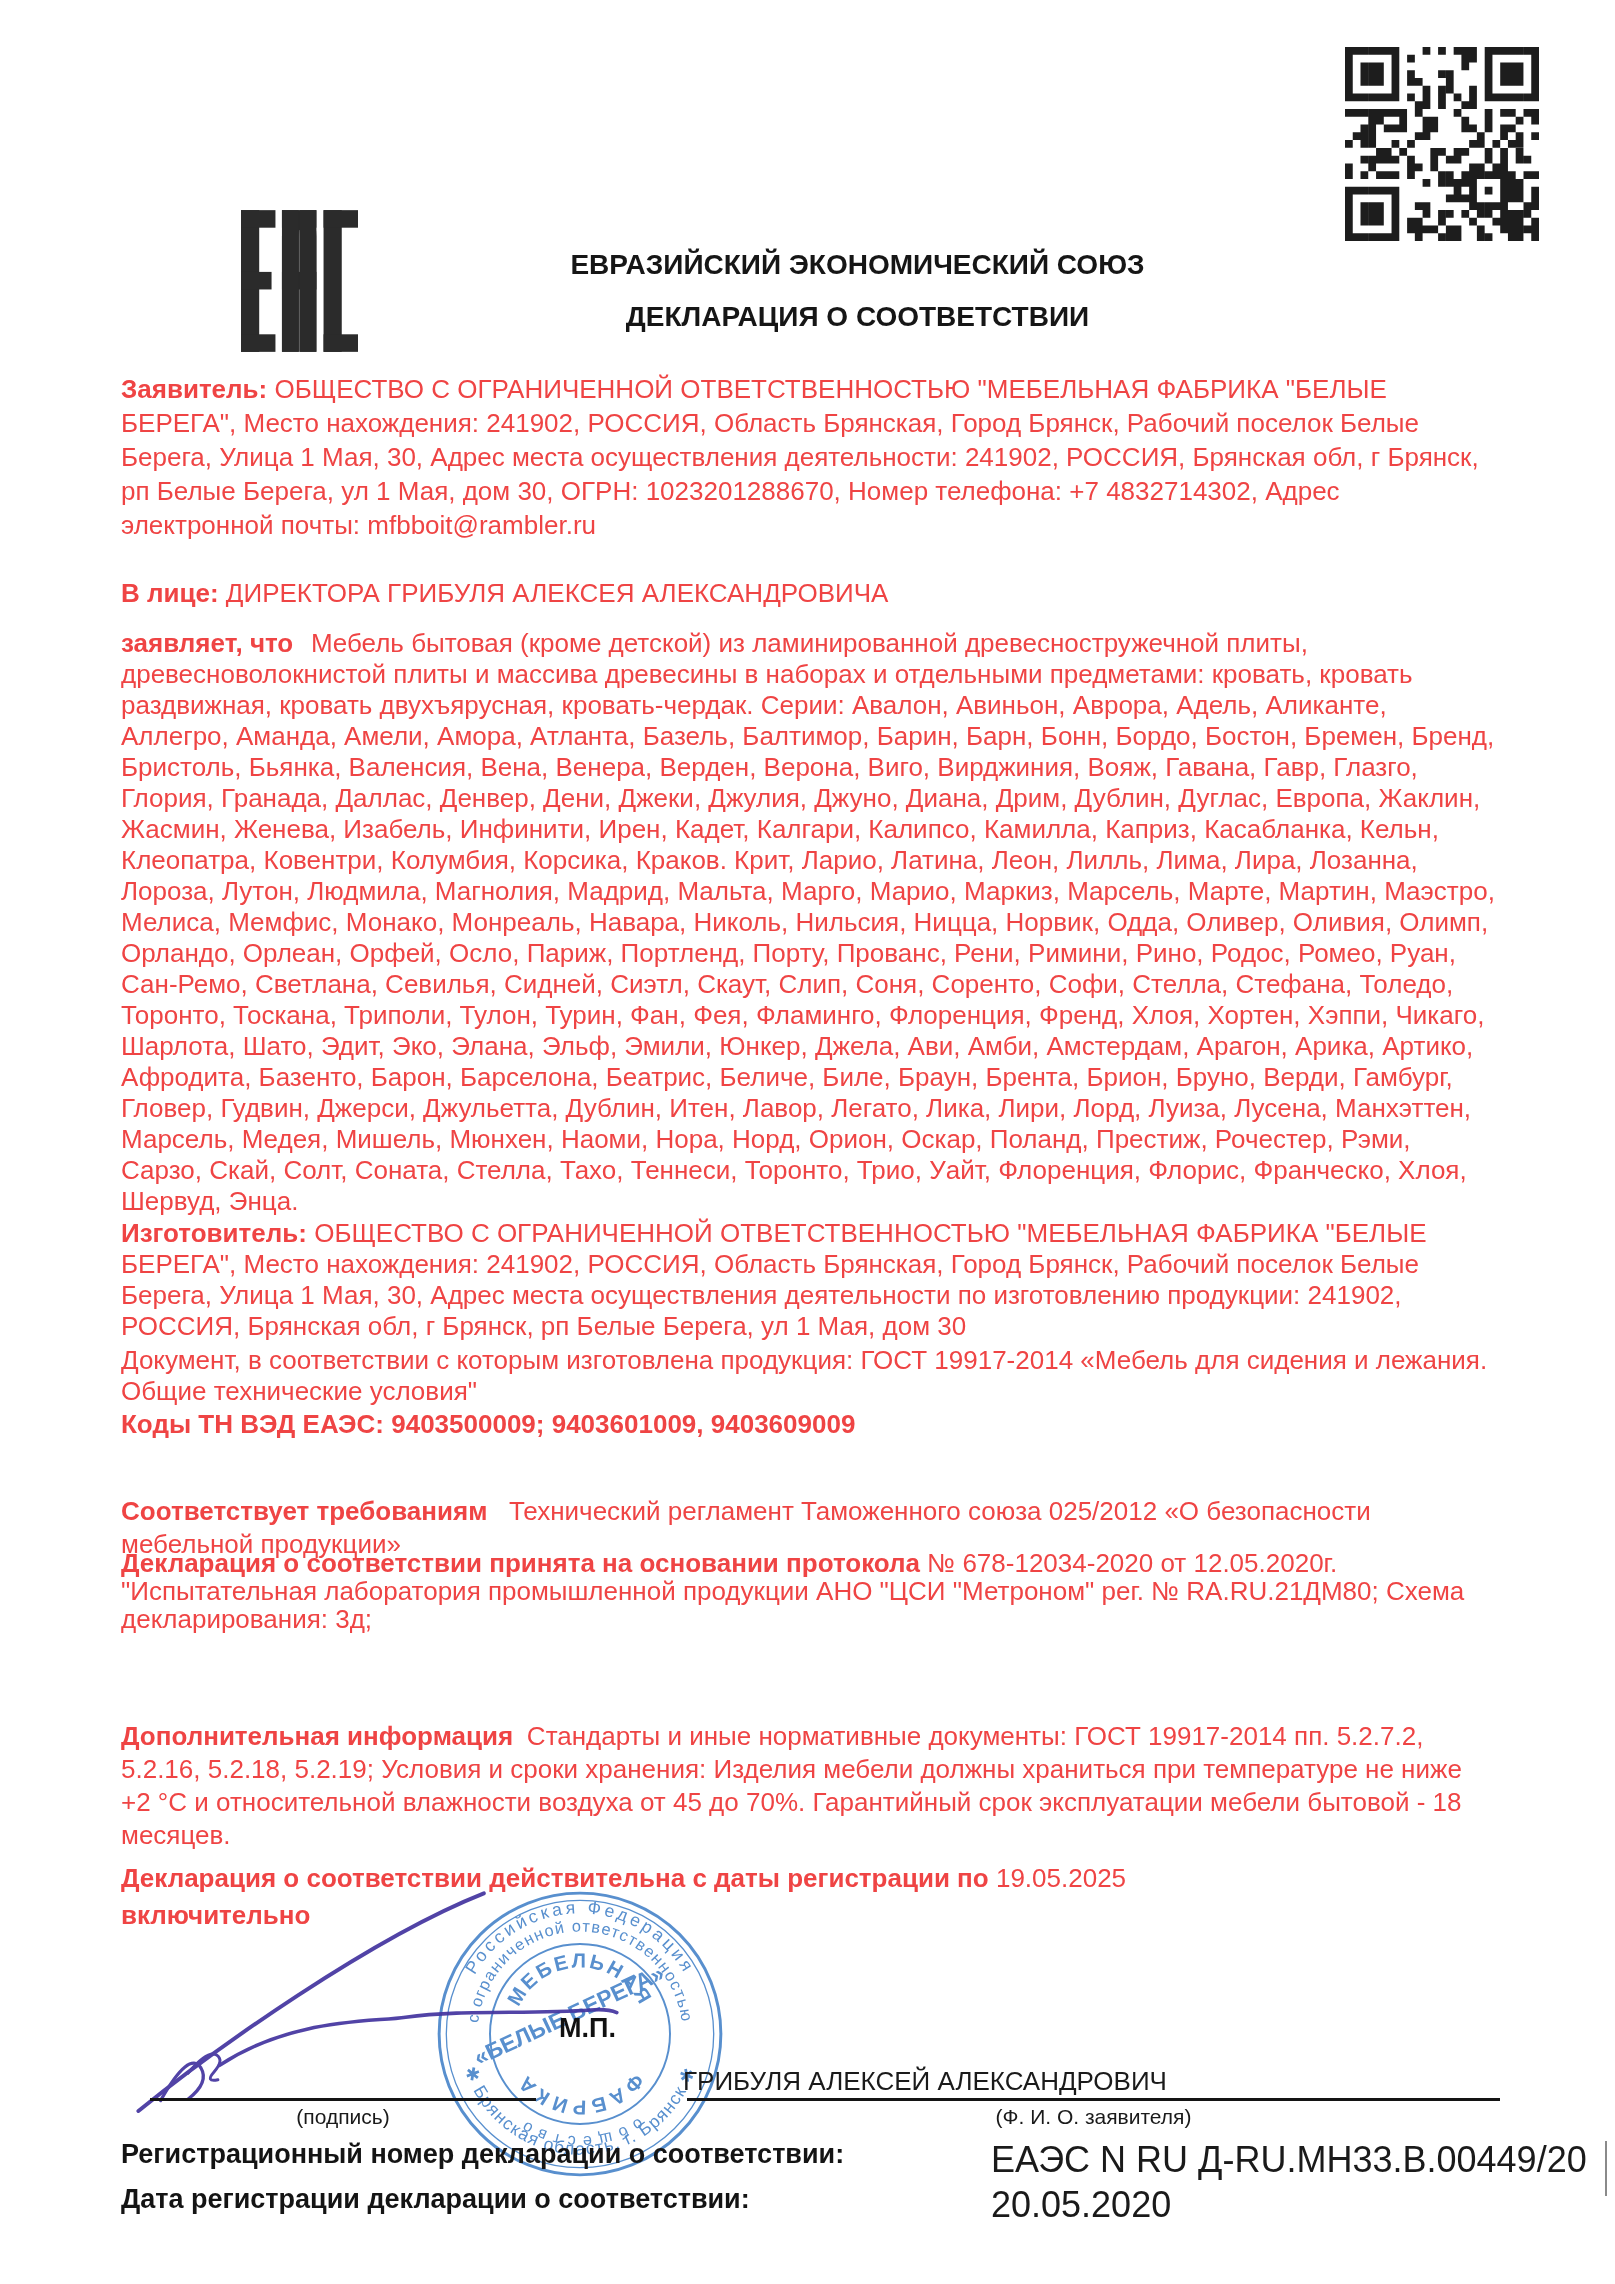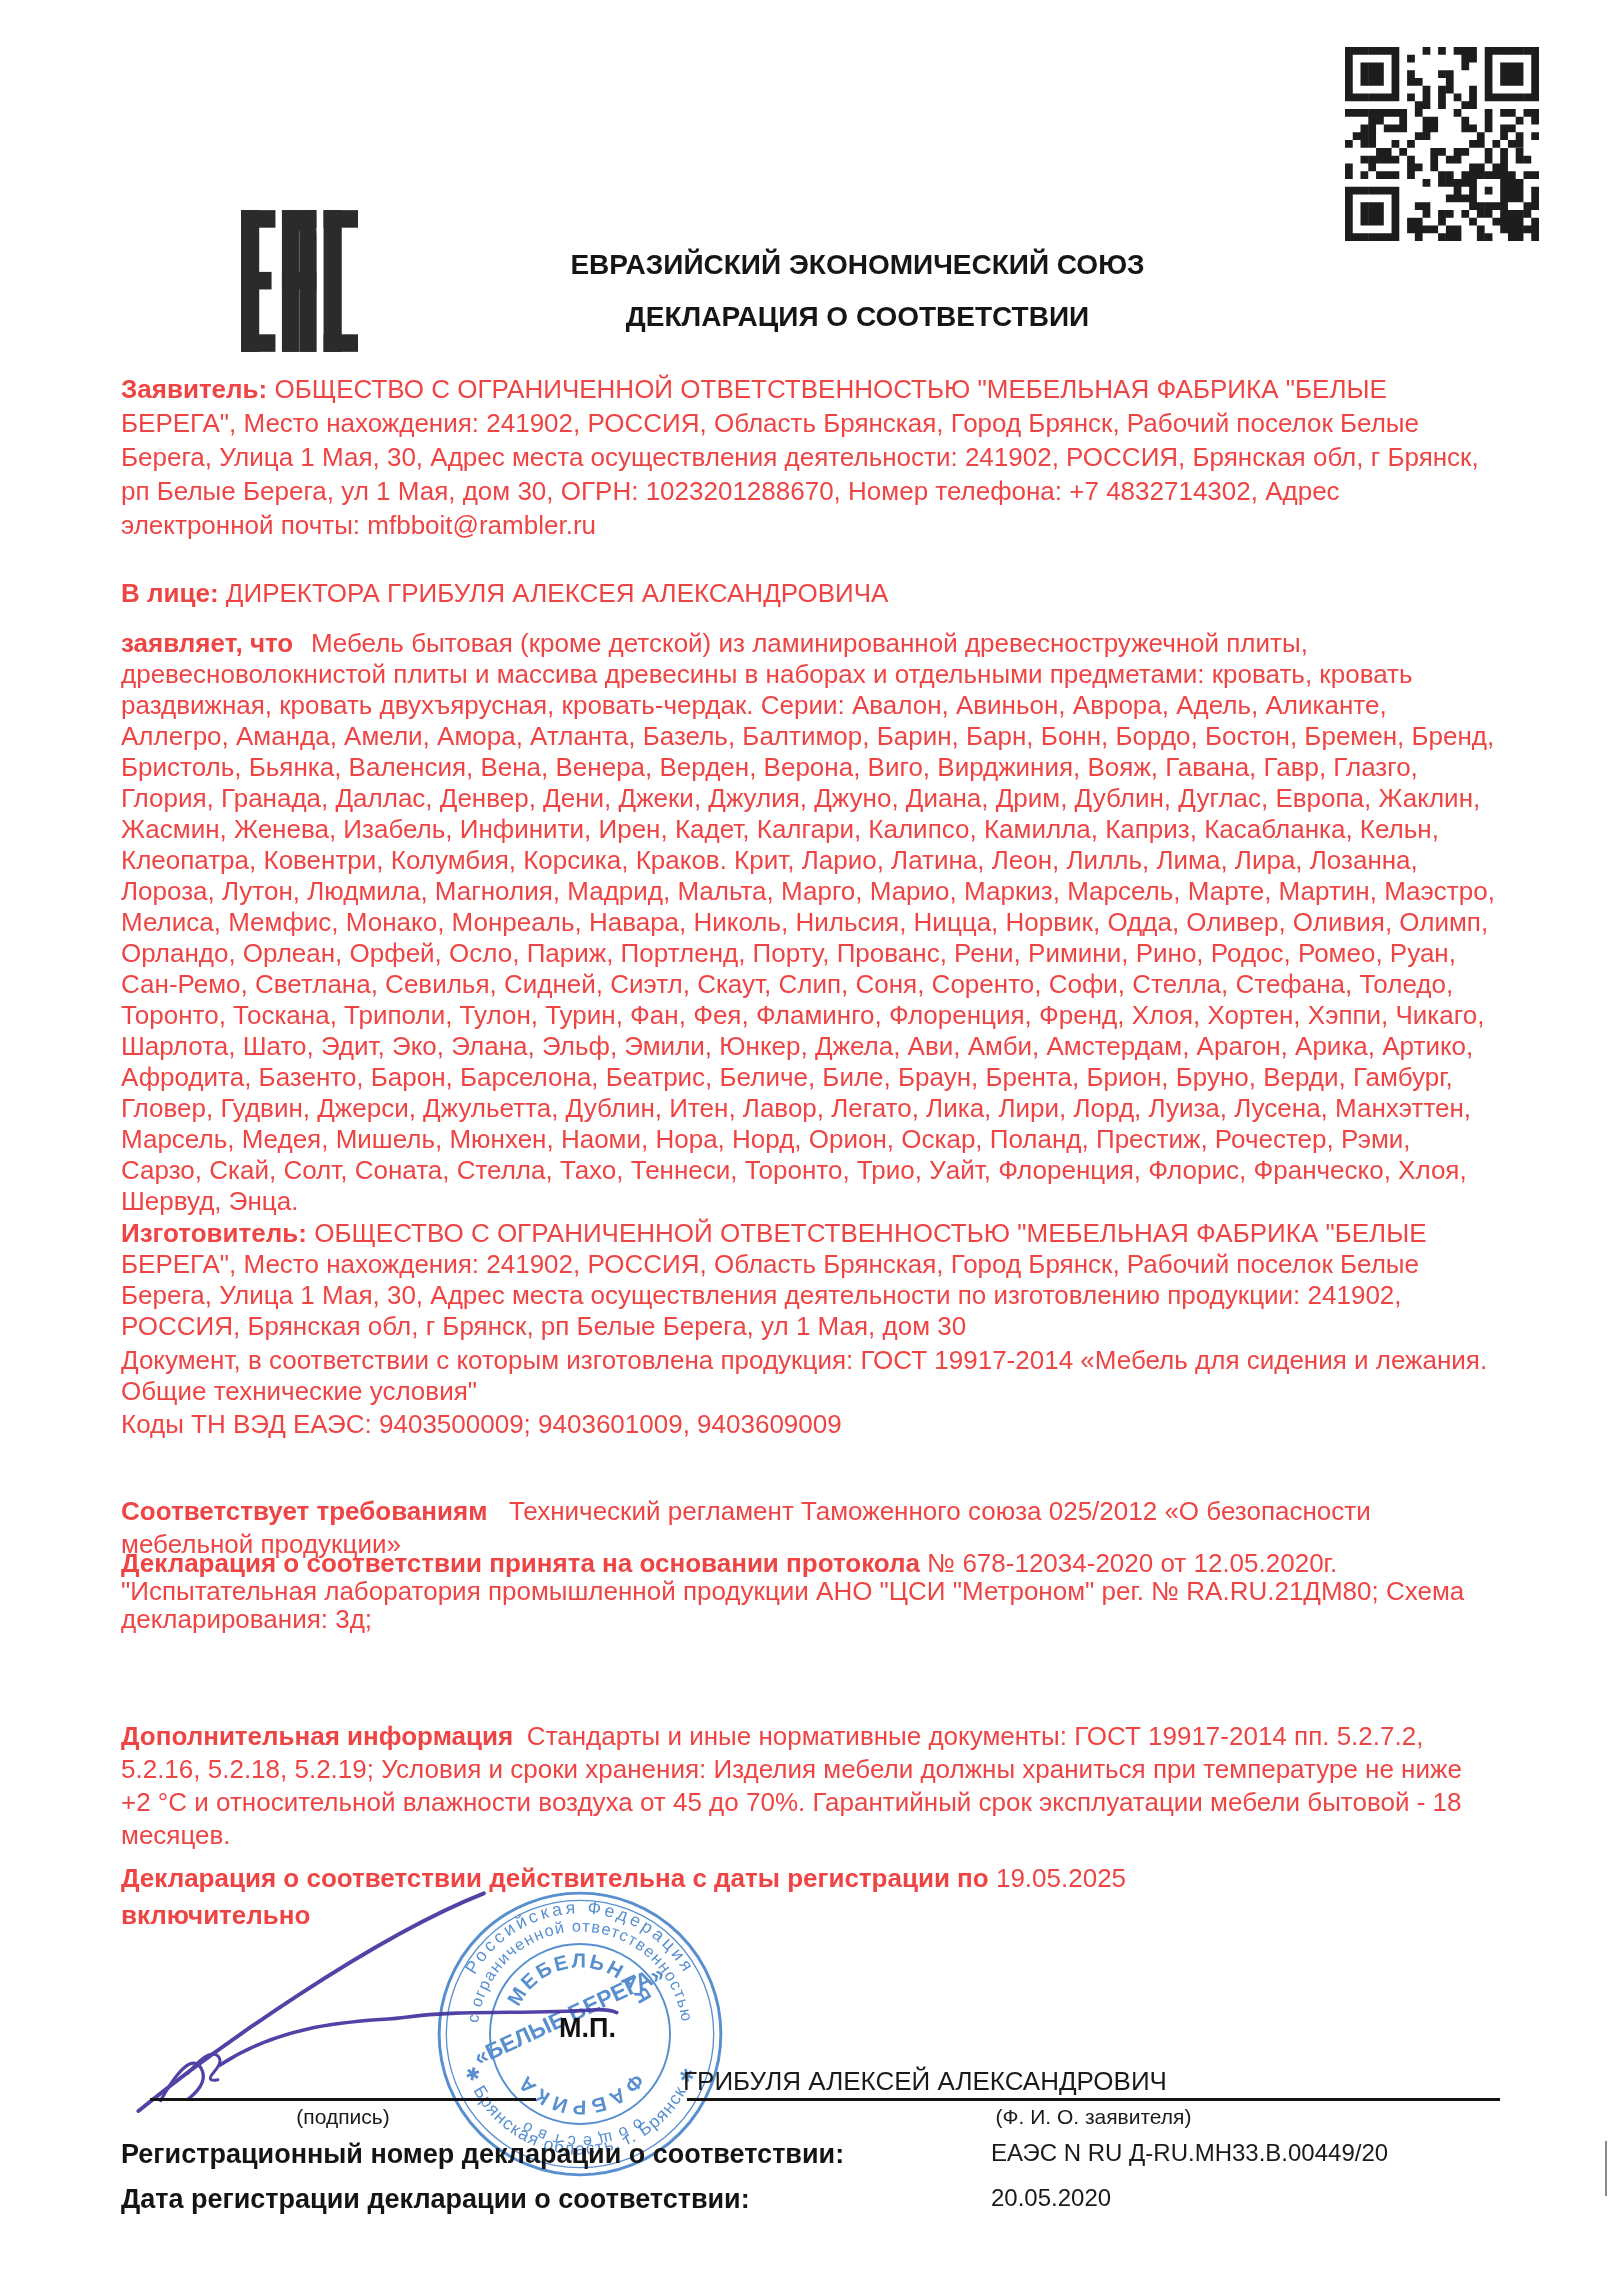--- a/index.html
+++ b/index.html
@@ -9,21 +9,21 @@
     -webkit-font-smoothing:antialiased;
   }
   .page{position:absolute;inset:0;overflow:hidden;border-radius:7px;}
   .abs{position:absolute;}
   .b{font-weight:bold;}
   .para{position:absolute;left:121px;width:1377px;font-size:26px;line-height:31px;color:#ef4444;}
   .title{position:absolute;left:98px;width:1519px;text-align:center;font-weight:bold;font-size:28px;color:#161616;}
   .cap{position:absolute;font-size:21px;text-align:center;color:#1a1a1a;}
   .sigline{position:absolute;top:2098px;height:3.3px;background:#141414;}
   .regrow-label{position:absolute;left:121px;font-size:27px;font-weight:bold;color:#141414;}
-  .regrow-value{position:absolute;left:991px;font-size:24px;color:#1a1a1a;}
+  .regrow-value{position:absolute;left:991px;font-size:36px;color:#1a1a1a;}
   #stamp-svg{position:absolute;left:430px;top:1884px;z-index:2;opacity:.92;}
   #mp{position:absolute;left:559px;top:2013px;font-size:27px;font-weight:bold;z-index:3;color:#111;text-align:center;}
   #sig-svg{position:absolute;left:98px;top:1858px;z-index:4;}
   #qr-svg{position:absolute;left:1345px;top:47px;}
   #eac-svg{position:absolute;left:241px;top:210px;}
   .artifact{position:absolute;background:#8a8a8a;}
 </style>
 </head>
 <body>
 
@@ -72,21 +72,21 @@
     <span>Мебель бытовая (кроме детской) из ламинированной древесностружечной плиты, древесноволокнистой плиты и массива древесины  в наборах и отдельными предметами: кровать, кровать раздвижная, кровать двухъярусная, кровать-чердак. Серии: Авалон, Авиньон, Аврора, Адель, Аликанте, Аллегро, Аманда, Амели, Амора, Атланта, Базель, Балтимор, Барин, Барн, Бонн, Бордо, Бостон, Бремен, Бренд, Бристоль, Бьянка, Валенсия, Вена, Венера, Верден, Верона, Виго, Вирджиния, Вояж, Гавана, Гавр, Глазго, Глория, Гранада, Даллас, Денвер, Дени, Джеки, Джулия, Джуно, Диана, Дрим, Дублин, Дуглас, Европа, Жаклин, Жасмин, Женева, Изабель, Инфинити, Ирен, Кадет, Калгари, Калипсо, Камилла, Каприз, Касабланка, Кельн, Клеопатра, Ковентри, Колумбия, Корсика, Краков. Крит, Ларио, Латина, Леон, Лилль, Лима, Лира, Лозанна, Лороза, Лутон, Людмила, Магнолия, Мадрид, Мальта, Марго, Марио, Маркиз, Марсель, Марте, Мартин, Маэстро, Мелиса, Мемфис, Монако, Монреаль, Навара, Николь, Нильсия, Ницца, Норвик, Одда, Оливер, Оливия, Олимп, Орландо, Орлеан, Орфей, Осло, Париж, Портленд, Порту, Прованс, Рени, Римини, Рино, Родос, Ромео, Руан, Сан-Ремо, Светлана, Севилья, Сидней, Сиэтл, Скаут, Слип, Соня, Соренто, Софи, Стелла, Стефана, Толедо, Торонто, Тоскана, Триполи, Тулон, Турин, Фан, Фея, Фламинго, Флоренция, Френд, Хлоя, Хортен, Хэппи, Чикаго, Шарлота, Шато, Эдит, Эко, Элана, Эльф, Эмили, Юнкер, Джела, Ави, Амби, Амстердам, Арагон, Арика, Артико, Афродита, Базенто, Барон, Барселона, Беатрис, Беличе, Биле, Браун, Брента, Брион, Бруно, Верди, Гамбург, Гловер, Гудвин, Джерси, Джульетта, Дублин, Итен, Лавор, Легато, Лика, Лири, Лорд, Луиза, Лусена, Манхэттен, Марсель, Медея, Мишель, Мюнхен, Наоми, Нора, Норд, Орион, Оскар, Поланд, Престиж, Рочестер, Рэми, Сарзо, Скай, Солт, Соната, Стелла, Тахо, Теннеси, Торонто, Трио, Уайт, Флоренция, Флорис, Франческо, Хлоя, Шервуд, Энца.</span>
   </div>
 
   <div class="para" style="top:1218px;line-height:31px;">
     <span class="b">Изготовитель:</span>
     <span>ОБЩЕСТВО С ОГРАНИЧЕННОЙ ОТВЕТСТВЕННОСТЬЮ "МЕБЕЛЬНАЯ ФАБРИКА "БЕЛЫЕ БЕРЕГА", Место нахождения: 241902, РОССИЯ, Область Брянская, Город Брянск, Рабочий поселок Белые Берега, Улица 1 Мая, 30, Адрес места осуществления деятельности по изготовлению продукции: 241902, РОССИЯ, Брянская обл, г Брянск, рп Белые Берега, ул 1 Мая, дом 30</span>
   </div>
 
   <div class="para" style="top:1345px;">Документ, в соответствии с которым изготовлена продукция: ГОСТ 19917-2014 «Мебель для сидения и лежания. Общие технические условия"</div>
 
-  <div class="para" style="top:1409px;">Коды ТН ВЭД ЕАЭС: 9403500009; 9403601009, 9403609009</div>
+  <div class="para" style="top:1409px;font-weight:bold;">Коды ТН ВЭД ЕАЭС: 9403500009; 9403601009, 9403609009</div>
 
   <div class="para" style="top:1495px;line-height:33px;">
     <span class="b" style="margin-right:14.3px;">Соответствует требованиям</span>
     <span>Технический регламент Таможенного союза 025/2012 «О безопасности мебельной продукции»</span>
   </div>
 
   <div class="para" style="top:1549px;line-height:28px;">
     <span class="b">Декларация о соответствии принята на основании протокола</span>
     <span>№ 678-12034-2020 от 12.05.2020г.  "Испытательная лаборатория промышленной продукции АНО "ЦСИ "Метроном" рег. № RA.RU.21ДМ80; Схема декларирования: 3д;</span>
   </div>

